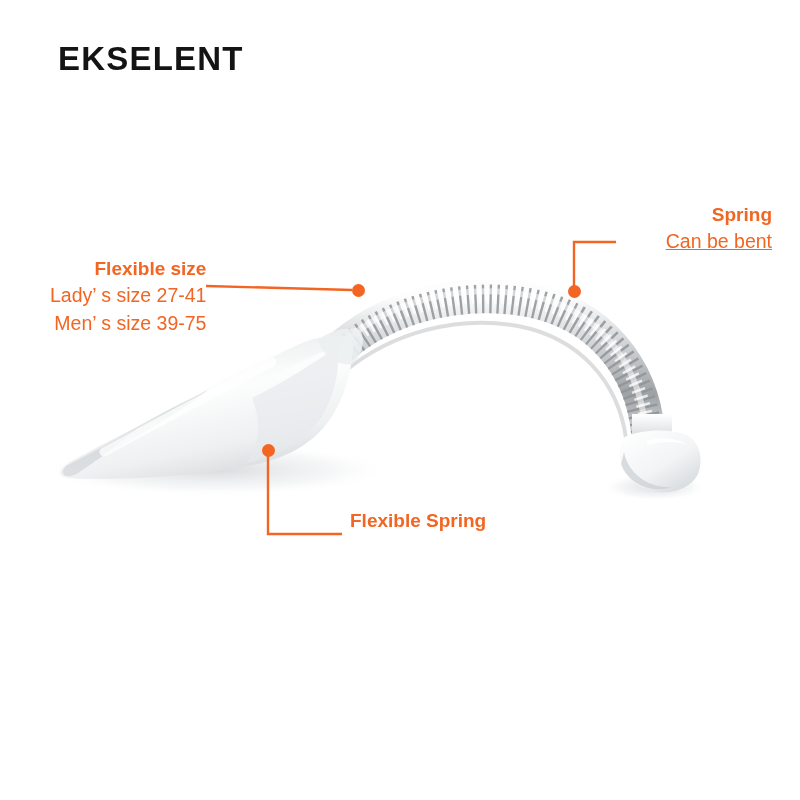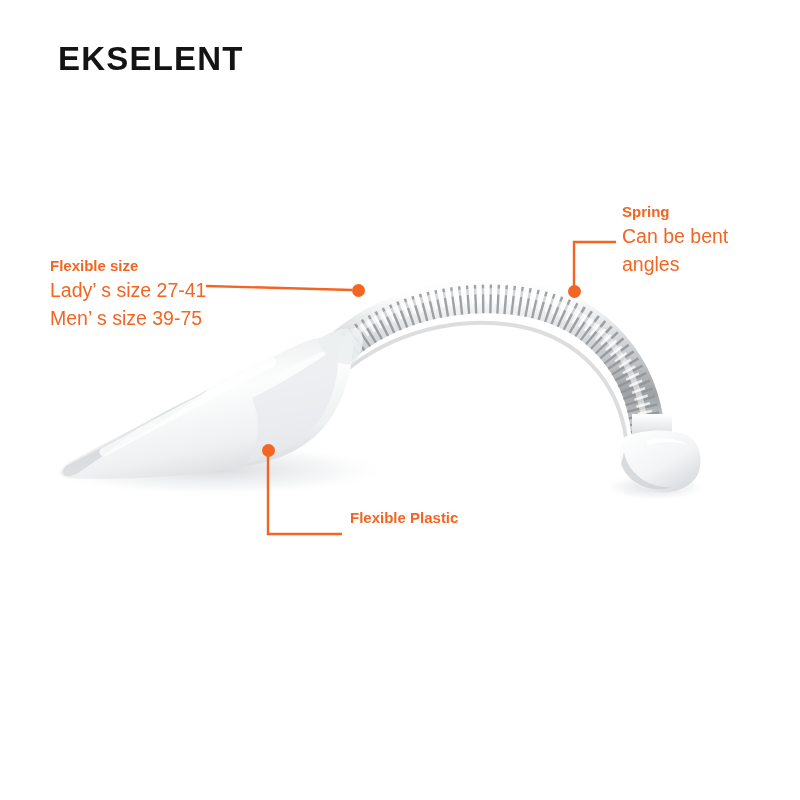--- a/index.html
+++ b/index.html
@@ -12,20 +12,21 @@
     height: 800px;
     font-family: "Liberation Sans", sans-serif;
     position: relative;
     overflow: hidden;
   }
   #stage {
     position: relative;
     width: 682px;
     height: 800px;
     background: #ffffff;
+    text-align: right;
   }
 
   
   .brand {
     position: absolute;
     left: 58px;
     top: 40px;
     font-family: "Liberation Sans", sans-serif;
     font-size: 33px;
     font-weight: 700;
@@ -42,37 +43,37 @@
     width: 800px;
     height: 800px;
     pointer-events: none;
   }
 
   
   .callout {
     position: absolute;
   }
   .callout .c-title {
-    font-size: 15px;
+    font-size: 19px;
     font-weight: 700;
     color: #f26522;
     line-height: 1.25;
     white-space: nowrap;
   }
   .callout .c-line {
     font-size: 19.5px;
     font-weight: 400;
     color: #f26522;
     line-height: 1.45;
     white-space: nowrap;
   }
 
   #callout-universal { left: 50px; top: 257px; }
   #callout-spring    { left: 622px; top: 203px; }
-  #callout-spring .c-line { white-space: normal; width: 150px; }
+  #callout-spring .c-line { white-space: normal; width: 150px; text-decoration: underline; }
   #callout-plastic   { left: 350px; top: 509px; }
 
   
   .dot {
     position: absolute;
     width: 13px;
     height: 13px;
     border-radius: 50%;
     background: #f26522;
   }
@@ -214,20 +215,19 @@
 
   <div class="callout" id="callout-universal">
     <div class="c-title">Flexible size</div>
     <div class="c-line">Lady’  s size 27-41</div>
     <div class="c-line">Men’  s size 39-75</div>
   </div>
 
   <div class="callout" id="callout-spring">
     <div class="c-title">Spring</div>
     <div class="c-line">Can be bent</div>
-    <div class="c-line">angles</div>
   </div>
 
   <div class="callout" id="callout-plastic">
-    <div class="c-title">Flexible Plastic</div>
+    <div class="c-title">Flexible Spring</div>
   </div>
 
 </div>
 
 </body></html>

